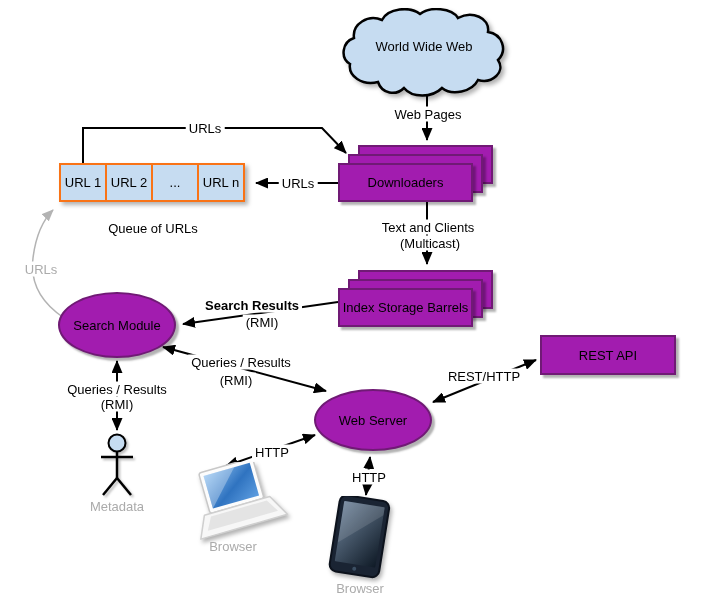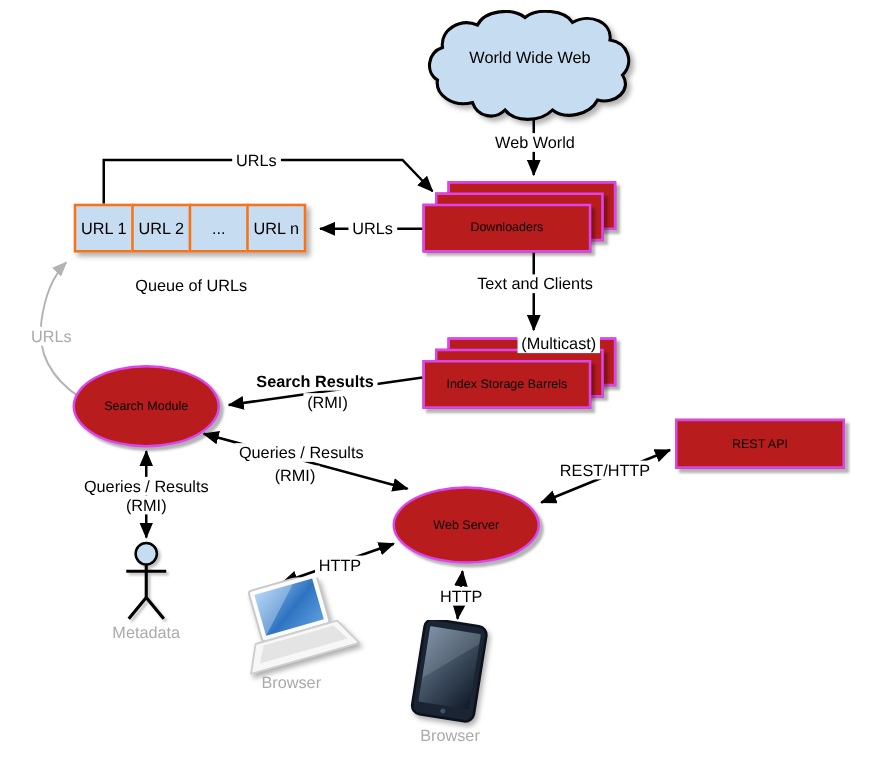--- a/index.html
+++ b/index.html
@@ -2,24 +2,24 @@
 <html><head>
 <meta charset="utf-8">
 <style>
   html,body { margin:0; padding:0; background:#fff; }
   .stage {
     position:relative; width:706px; height:614px; background:#ffffff;
     font-family:"Liberation Sans", sans-serif; overflow:hidden; color:#000;
   }
   .wires { position:absolute; left:0; top:0; z-index:1; }
   .node-box {
-    position:absolute; background:#b91c1c; border:2px solid #d946ef;
+    position:absolute; background:#a21caf; border:2px solid #701a75;
     box-shadow:3px 3px 2px rgba(0,0,0,0.30);
     display:flex; align-items:center; justify-content:center;
-    font-size:10px; box-sizing:border-box; z-index:2; white-space:nowrap;
+    font-size:13px; box-sizing:border-box; z-index:2; white-space:nowrap;
   }
   .ellipse { border-radius:50%; border-width:2.5px; }
   .queue { position:absolute; display:flex; z-index:2; filter:drop-shadow(3px 3px 2px rgba(0,0,0,0.30)); }
   .queue-cell {
     width:48px; height:39px; border:2px solid #f97316; margin-left:-2px;
     background:#C6DCF1; display:flex; align-items:center; justify-content:center;
     font-size:13px; box-sizing:border-box;
   }
   .queue-cell:first-child { margin-left:0; }
   .elabel {
@@ -138,25 +138,25 @@
     </defs>
     <g transform="rotate(9 41 43)">
       <rect x="14" y="2" width="50" height="77" rx="7" fill="#1a2433" stroke="#0c121c" stroke-width="2"></rect>
       <rect x="18.5" y="8" width="41" height="61" rx="1" fill="url(#tabscr)"></rect>
       <polygon points="18.5,8 59.5,8 59.5,16 18.5,50" fill="#ffffff" opacity="0.12"></polygon>
       <circle cx="39" cy="73.5" r="2" fill="#3c4f63"></circle>
     </g>
   </svg>
   <div class="caption gray" style="left:360px; top:588px;">Browser</div>
 
-  <div class="elabel" style="left:428px; top:114px;">Web World</div>
+  <div class="elabel" style="left:428px; top:114px;">Web Pages</div>
   <div class="elabel" style="left:205px; top:128px;">URLs</div>
   <div class="elabel" style="left:298px; top:183px;">URLs</div>
   <div class="elabel" style="left:428px; top:227px;">Text and Clients</div>
-  <div class="elabel" style="left:447px; top:243px;margin-top:32px;">(Multicast)</div>
+  <div class="elabel" style="left:430px; top:243px;">(Multicast)</div>
   <div class="elabel" style="left:252px; top:305px;font-weight:bold;">Search Results</div>
   <div class="elabel" style="left:262px; top:322px;">(RMI)</div>
   <div class="elabel" style="left:241px; top:362px;">Queries / Results</div>
   <div class="elabel" style="left:236px; top:380px;">(RMI)</div>
   <div class="elabel" style="left:117px; top:389px;">Queries / Results</div>
   <div class="elabel" style="left:117px; top:404px;">(RMI)</div>
   <div class="elabel" style="left:484px; top:376px;">REST/HTTP</div>
   <div class="elabel" style="left:272px; top:452px;">HTTP</div>
   <div class="elabel" style="left:369px; top:477px;">HTTP</div>
   <div class="elabel gray" style="left:41px; top:269px;">URLs</div>

